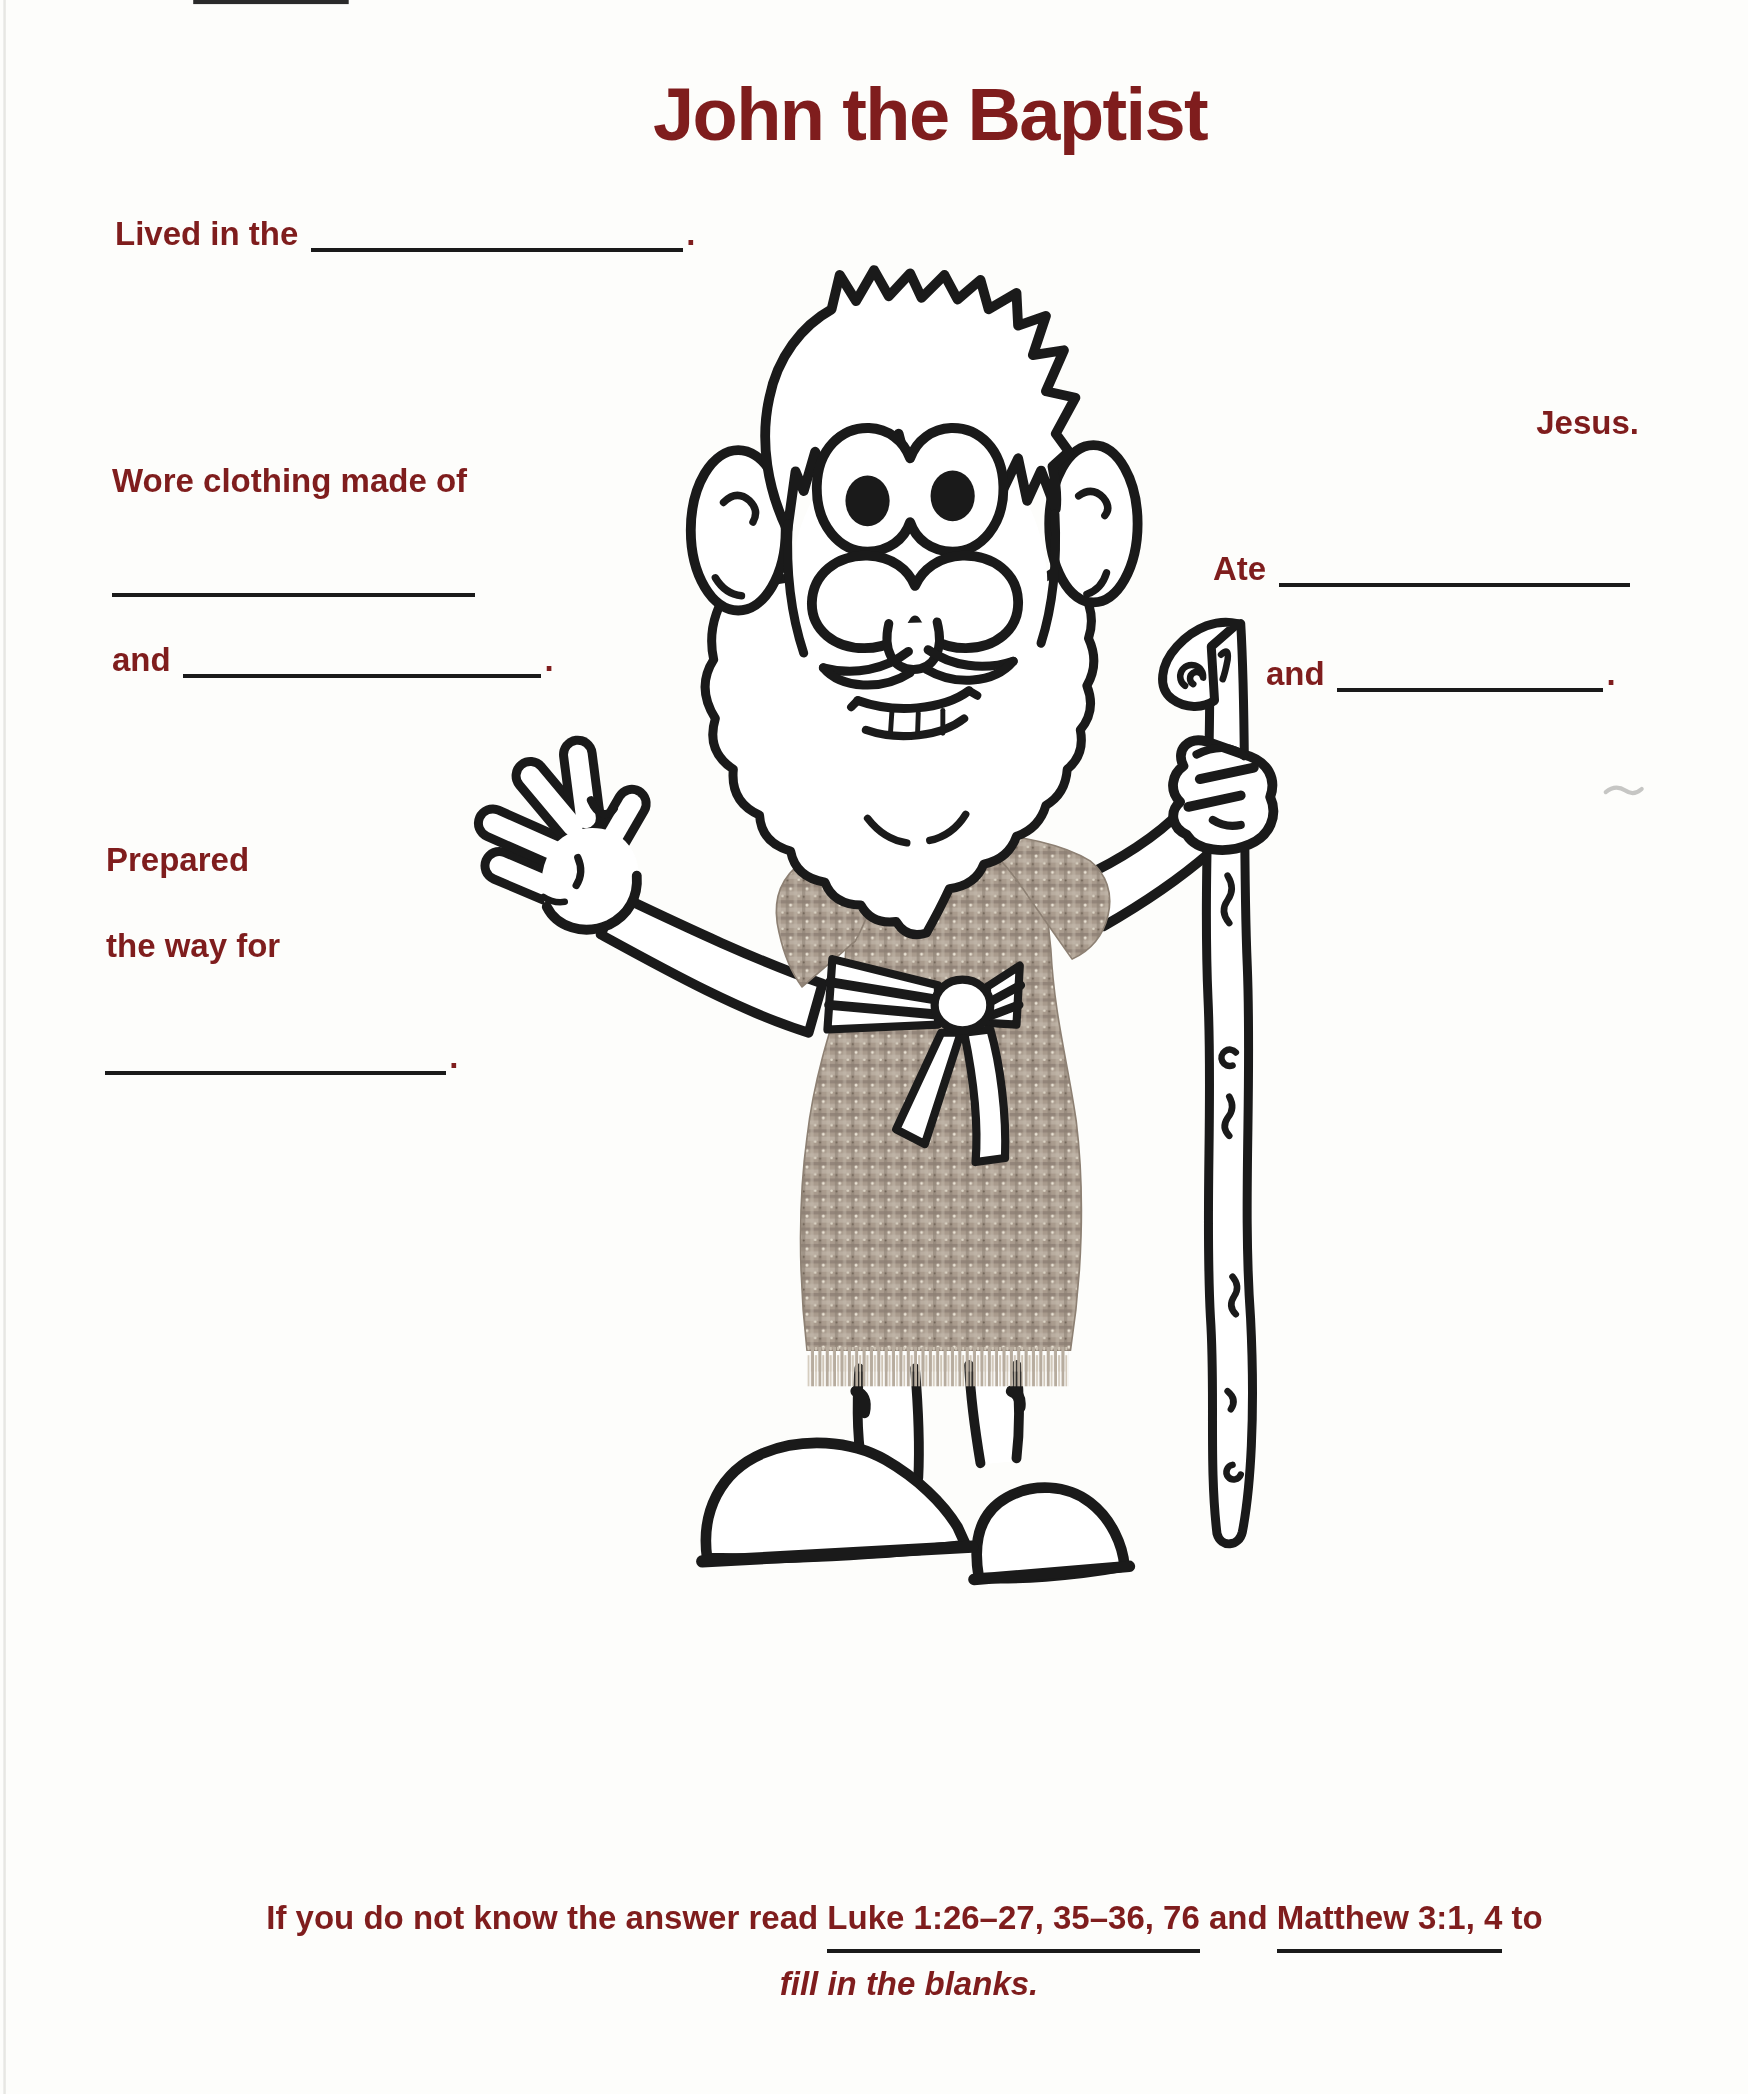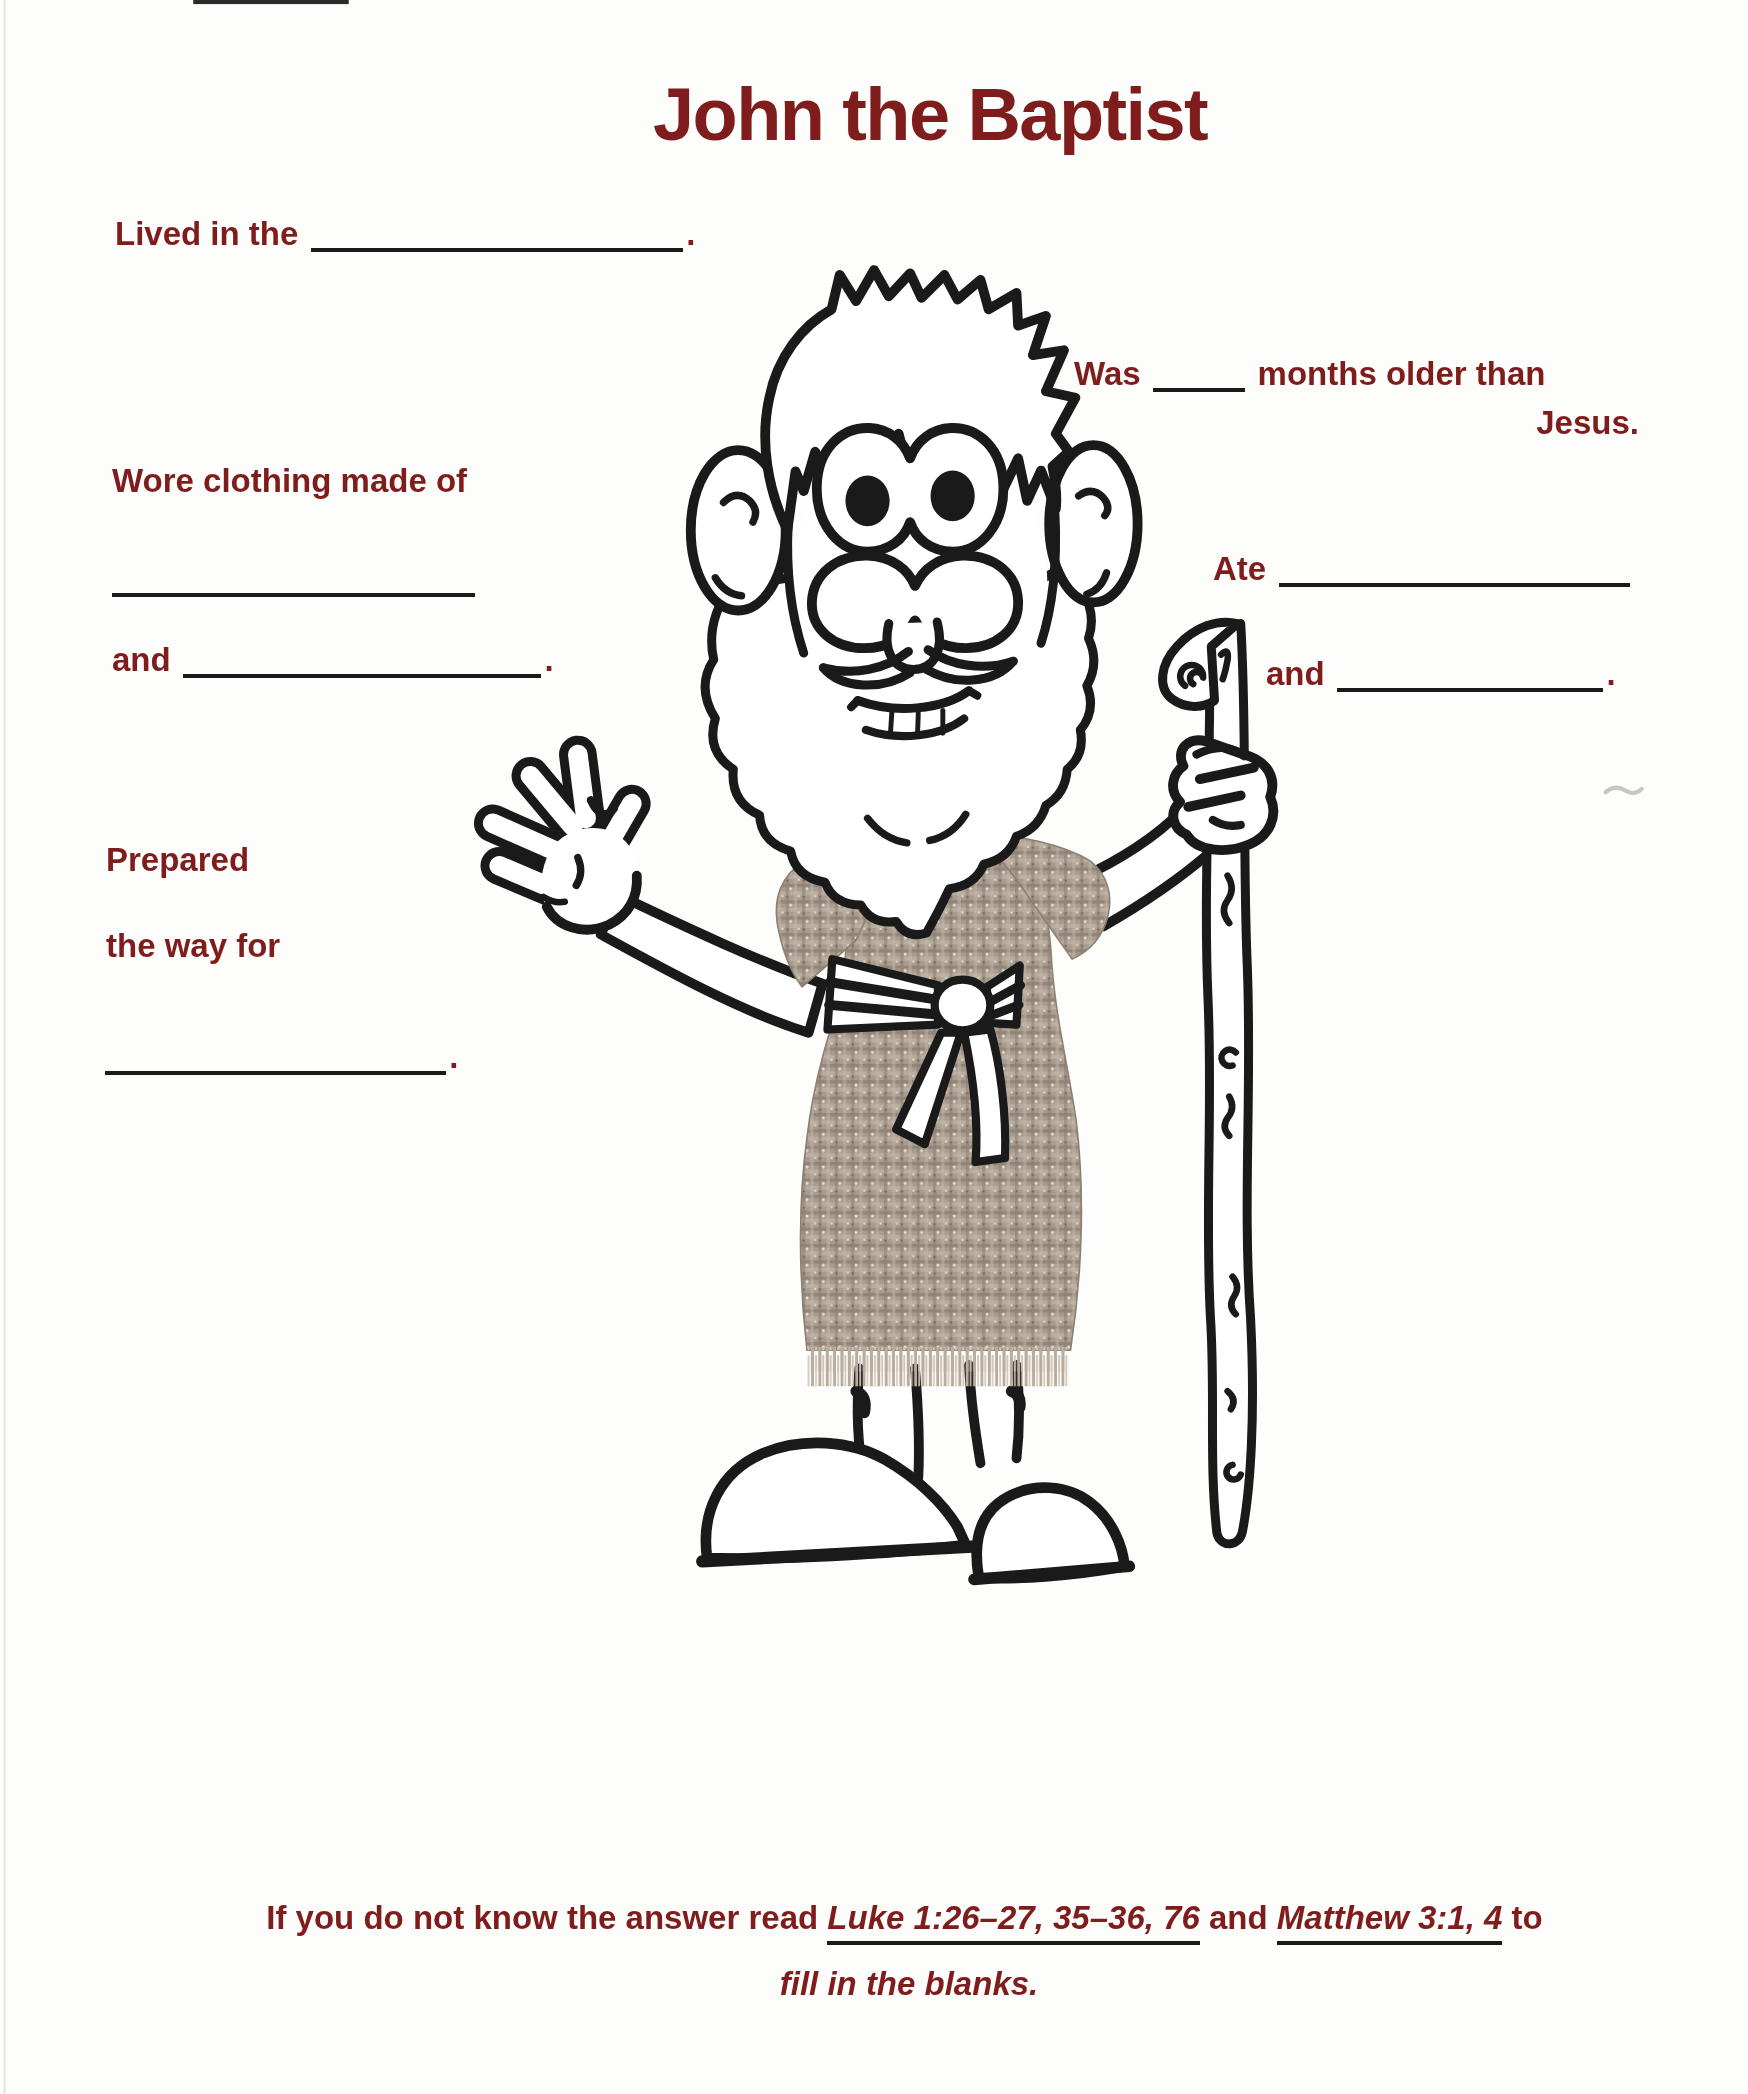--- a/index.html
+++ b/index.html
@@ -38,22 +38,21 @@
   .blankline{
     position:absolute;
     border-bottom:4.1px solid #1a1a1a;
     height:31px;
   }
   .center{
     left:0;right:0;text-align:center;
   }
   .uref{
     border-bottom:4.1px solid #1a1a1a;
-    padding-bottom:5px;
-    font-style:italic;
+    padding-bottom:13px;
   }
   svg.fig{position:absolute;left:0;top:0;}
 </style>
 </head>
 <body>
 
 <div class="page">
 
   <svg class="fig" width="1749" height="2095" viewBox="0 0 2137 2560">
     <defs>
@@ -252,25 +251,20 @@
     </g>
   </svg>
 
   <div class="title" style="left:653px; top:78px;">John the Baptist</div>
 
   <div class="txt" style="left:115px; top:213px;">
     <span>Lived in the</span>
     <span class="blank" style="width:372px;"></span><span>.</span>
   </div>
 
-  <div class="txt" style="left:1074px; top:353px;">
-    <span>Was</span>
-    <span class="blank" style="width:92px;"></span>
-    <span>months older than</span>
-  </div>
   <div class="txt" style="left:1074px; top:403px; width:565px; text-align:right;">Jesus.</div>
 
   <div class="txt" style="left:112px; top:461px;">Wore clothing made of</div>
   <div class="blankline" style="left:112px; top:562px; width:363px;"></div>
   <div class="txt" style="left:112px; top:639px;">
     <span>and</span>
     <span class="blank" style="width:358px;"></span><span>.</span>
   </div>
 
   <div class="txt" style="left:1213px; top:548px;">

